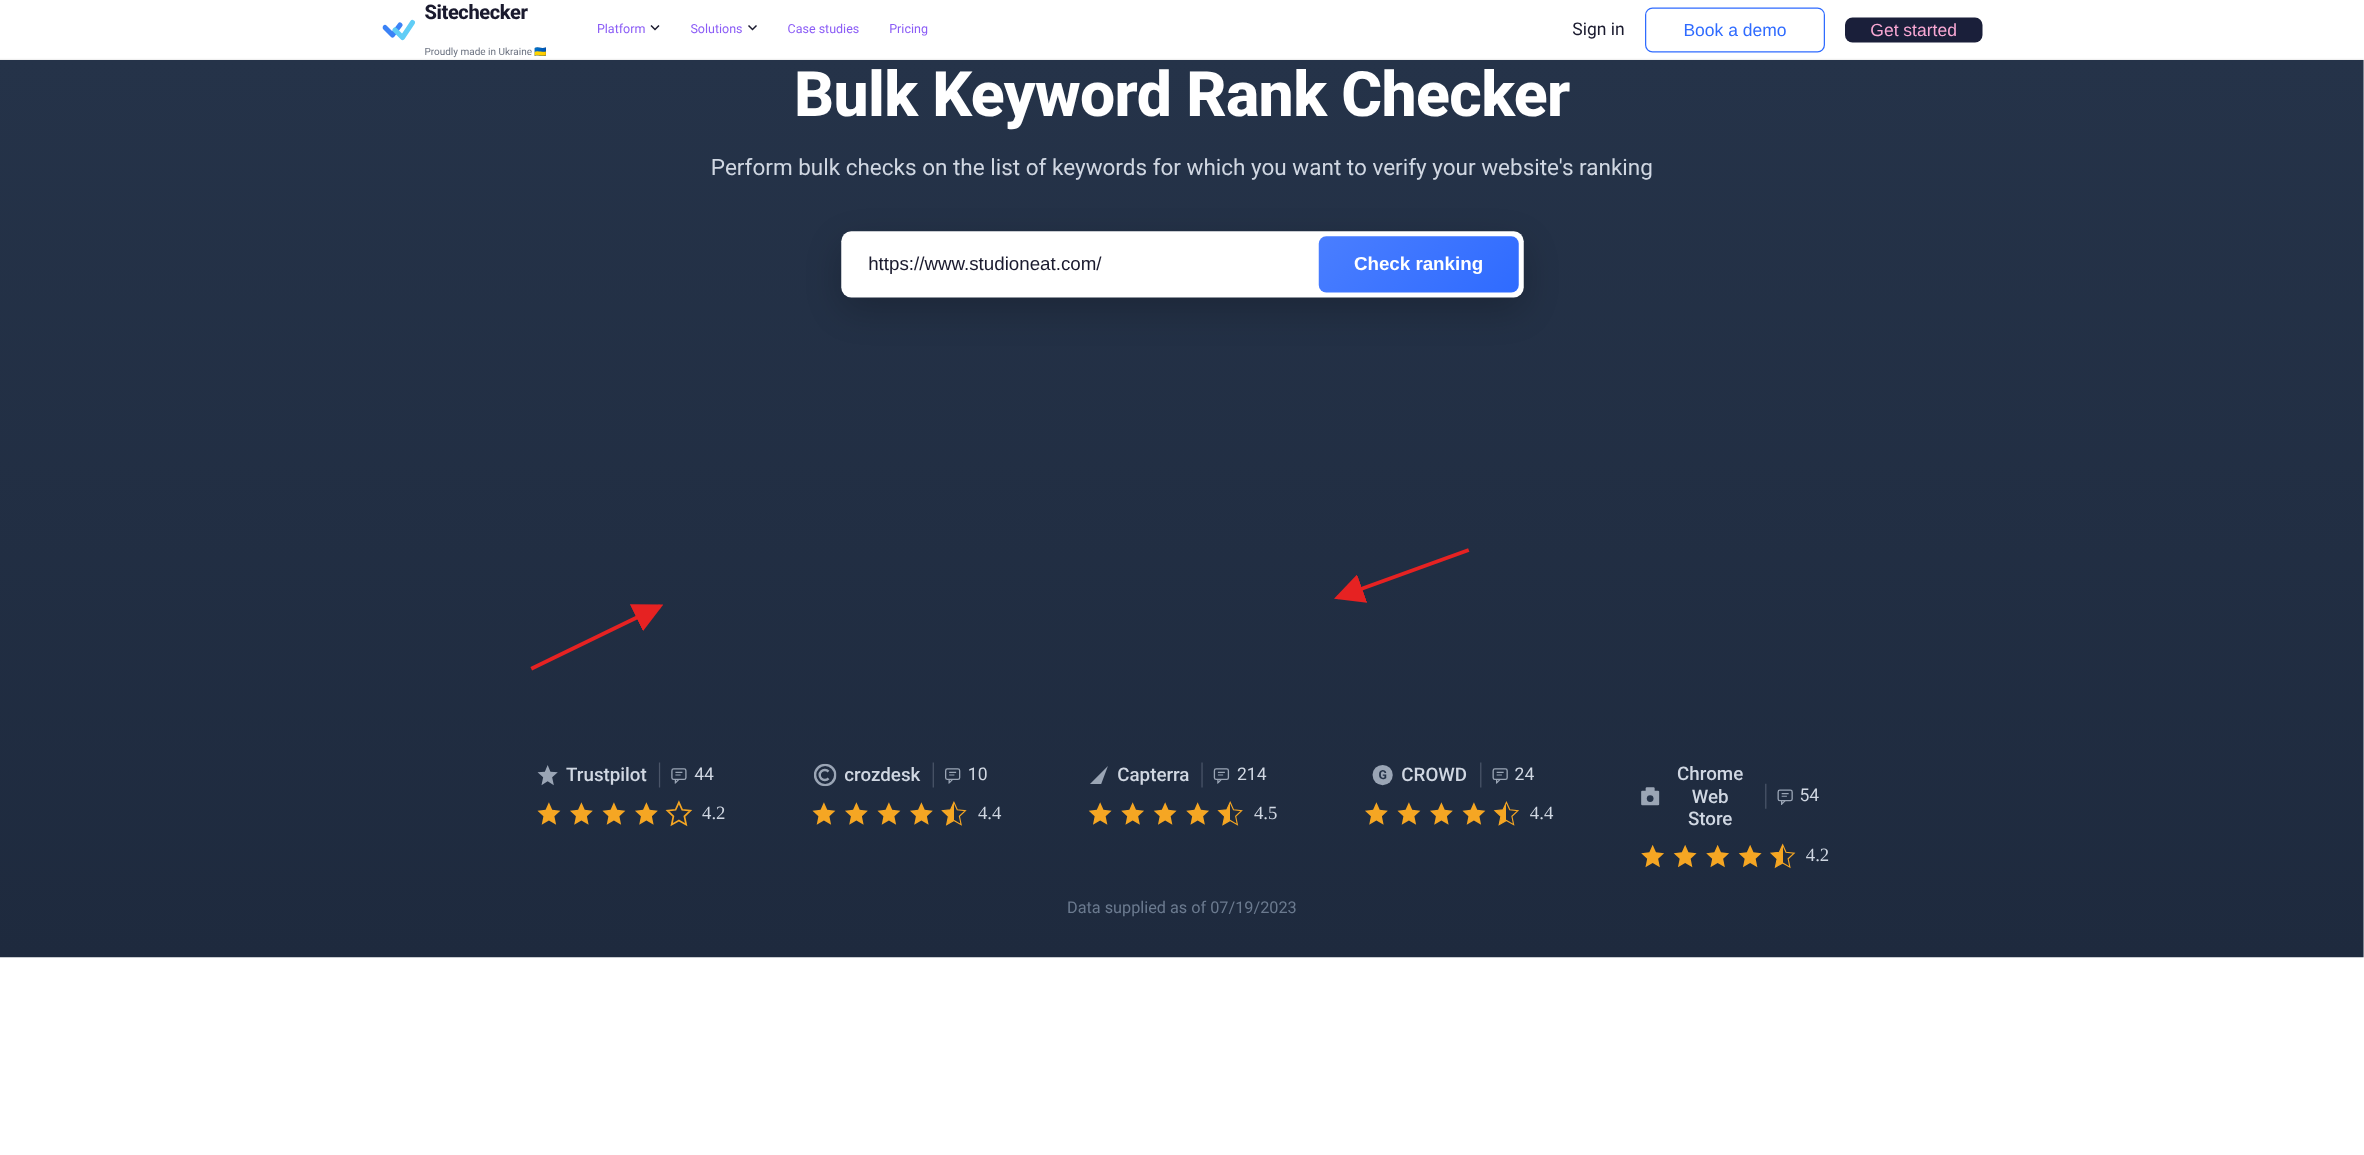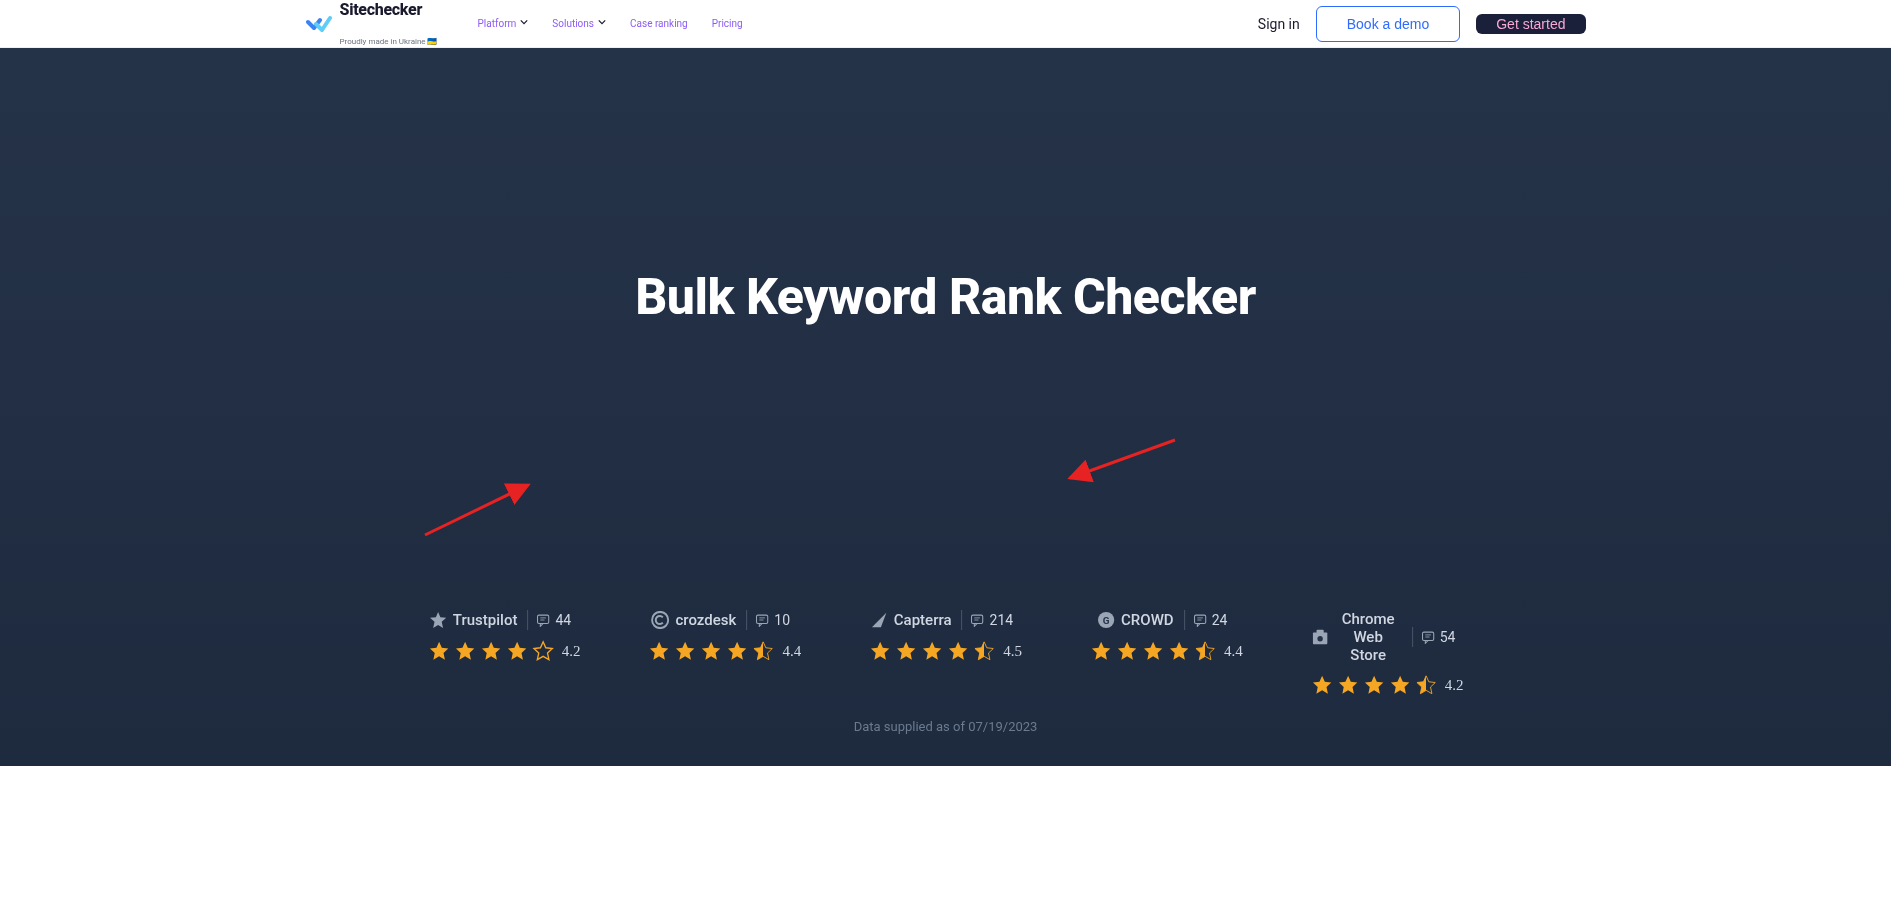--- a/index.html
+++ b/index.html
@@ -16,21 +16,21 @@
 .logo-sub { font-size: 8px; color: #6b7280; margin-top: 20px; text-align: right; }
 .nav { display: flex; gap: 24px; }
 .nav-item { font-size: 10px; color: #8b5cf6; cursor: pointer; display: flex; gap: 4px; }
 .chev { width: 8px; height: 8px; }
 .header-right { display: flex; align-items: center; gap: 16px; }
 .signin { font-size: 14px; color: #1a1a2e; cursor: pointer; }
 .btn-outline { padding: 9px 30px; border: 1px solid #2f6bff; border-radius: 6px; color: #2f6bff; font-size: 14px; background: transparent; cursor: pointer; font-weight: 500; }
 .btn-primary-dark { padding: 2px 20px; border: none; border-radius: 6px; background: #1a1f3a; color: #f9a8d4; font-size: 14px; cursor: pointer; font-weight: 500; }
 
 
-.hero { background: linear-gradient(180deg, #253349 0%, #1e2a3e 100%); min-height: 718px; position: relative; padding-top: 220px; text-align: center; color: #fff; }
+.hero { background: linear-gradient(180deg, #253349 0%, #1e2a3e 100%); min-height: 718px; position: relative; text-align: center; color: #fff; }
 .hero-title { font-size: 50px; font-weight: 800; letter-spacing: -0.5px; margin-bottom: 18px; }
 .hero-sub { font-size: 18px; color: #d0d7e2; font-weight: 400; margin-bottom: 40px; }
 .search-wrap { background: #fff; border-radius: 8px; padding: 4px; display: flex; gap: 4px; width: 546px; margin: 0 auto; box-shadow: 0 10px 30px rgba(0,0,0,0.2); }
 .search-input { flex: 1; border: none; outline: none; padding: 14px 18px; font-size: 15px; color: #1a1a2e; border-radius: 6px; }
 .search-btn { background: linear-gradient(135deg, #4a7eff 0%, #2f6bff 100%); border: none; color: #fff; font-weight: 600; font-size: 15px; padding: 0 28px; border-radius: 6px; cursor: pointer; }
 
 
 .arrow { position: absolute; width: 120px; height: 60px; }
 .arrow-left { left: 420px; top: 432px; }
 .arrow-right { left: 1060px; top: 382px; }
@@ -73,37 +73,42 @@
               <path d="M1 3 L5 7 L9 3" stroke="#1a1a2e" stroke-width="1.5" fill="none"></path>
             </svg>
           </div>
           <div class="nav-item">
             <span>Solutions</span>
             <svg class="chev" viewBox="0 0 10 10" width="8" height="8">
               <path d="M1 3 L5 7 L9 3" stroke="#1a1a2e" stroke-width="1.5" fill="none"></path>
             </svg>
           </div>
           <div class="nav-item">
-            <span>Case ranking</span>
+            <span>Case studies</span>
           </div>
           <div class="nav-item">
             <span>Pricing</span>
           </div>
         </nav>
     </div>
     <div class="header-right">
       <a class="signin">Sign in</a>
       <button class="btn-outline">Book a demo</button>
       <button class="btn-primary-dark">Get started</button>
     </div>
   </div>
 </div>
 
 <div class="hero">
   <h1 class="hero-title">Bulk Keyword Rank Checker</h1>
+  <p class="hero-sub">Perform bulk checks on the list of keywords for which you want to verify your website's ranking</p>
+  <div class="search-wrap">
+    <input class="search-input" type="text" value="https://www.studioneat.com/" style="">
+    <button class="search-btn">Check ranking</button>
+  </div>
 
   <div class="arrow arrow-left">
     <svg viewBox="0 0 120 60" width="120" height="60">
       <defs>
           <marker id="ah1" markerWidth="8" markerHeight="8" refX="7" refY="4" orient="auto">
             <path d="M0,0 L8,4 L0,8 Z" fill="#e62222"></path>
           </marker>
         </defs>
       <line x1="5" y1="55" x2="108" y2="5" stroke="#e62222" stroke-width="3" marker-end="url(#ah1)"></line>
     </svg>

